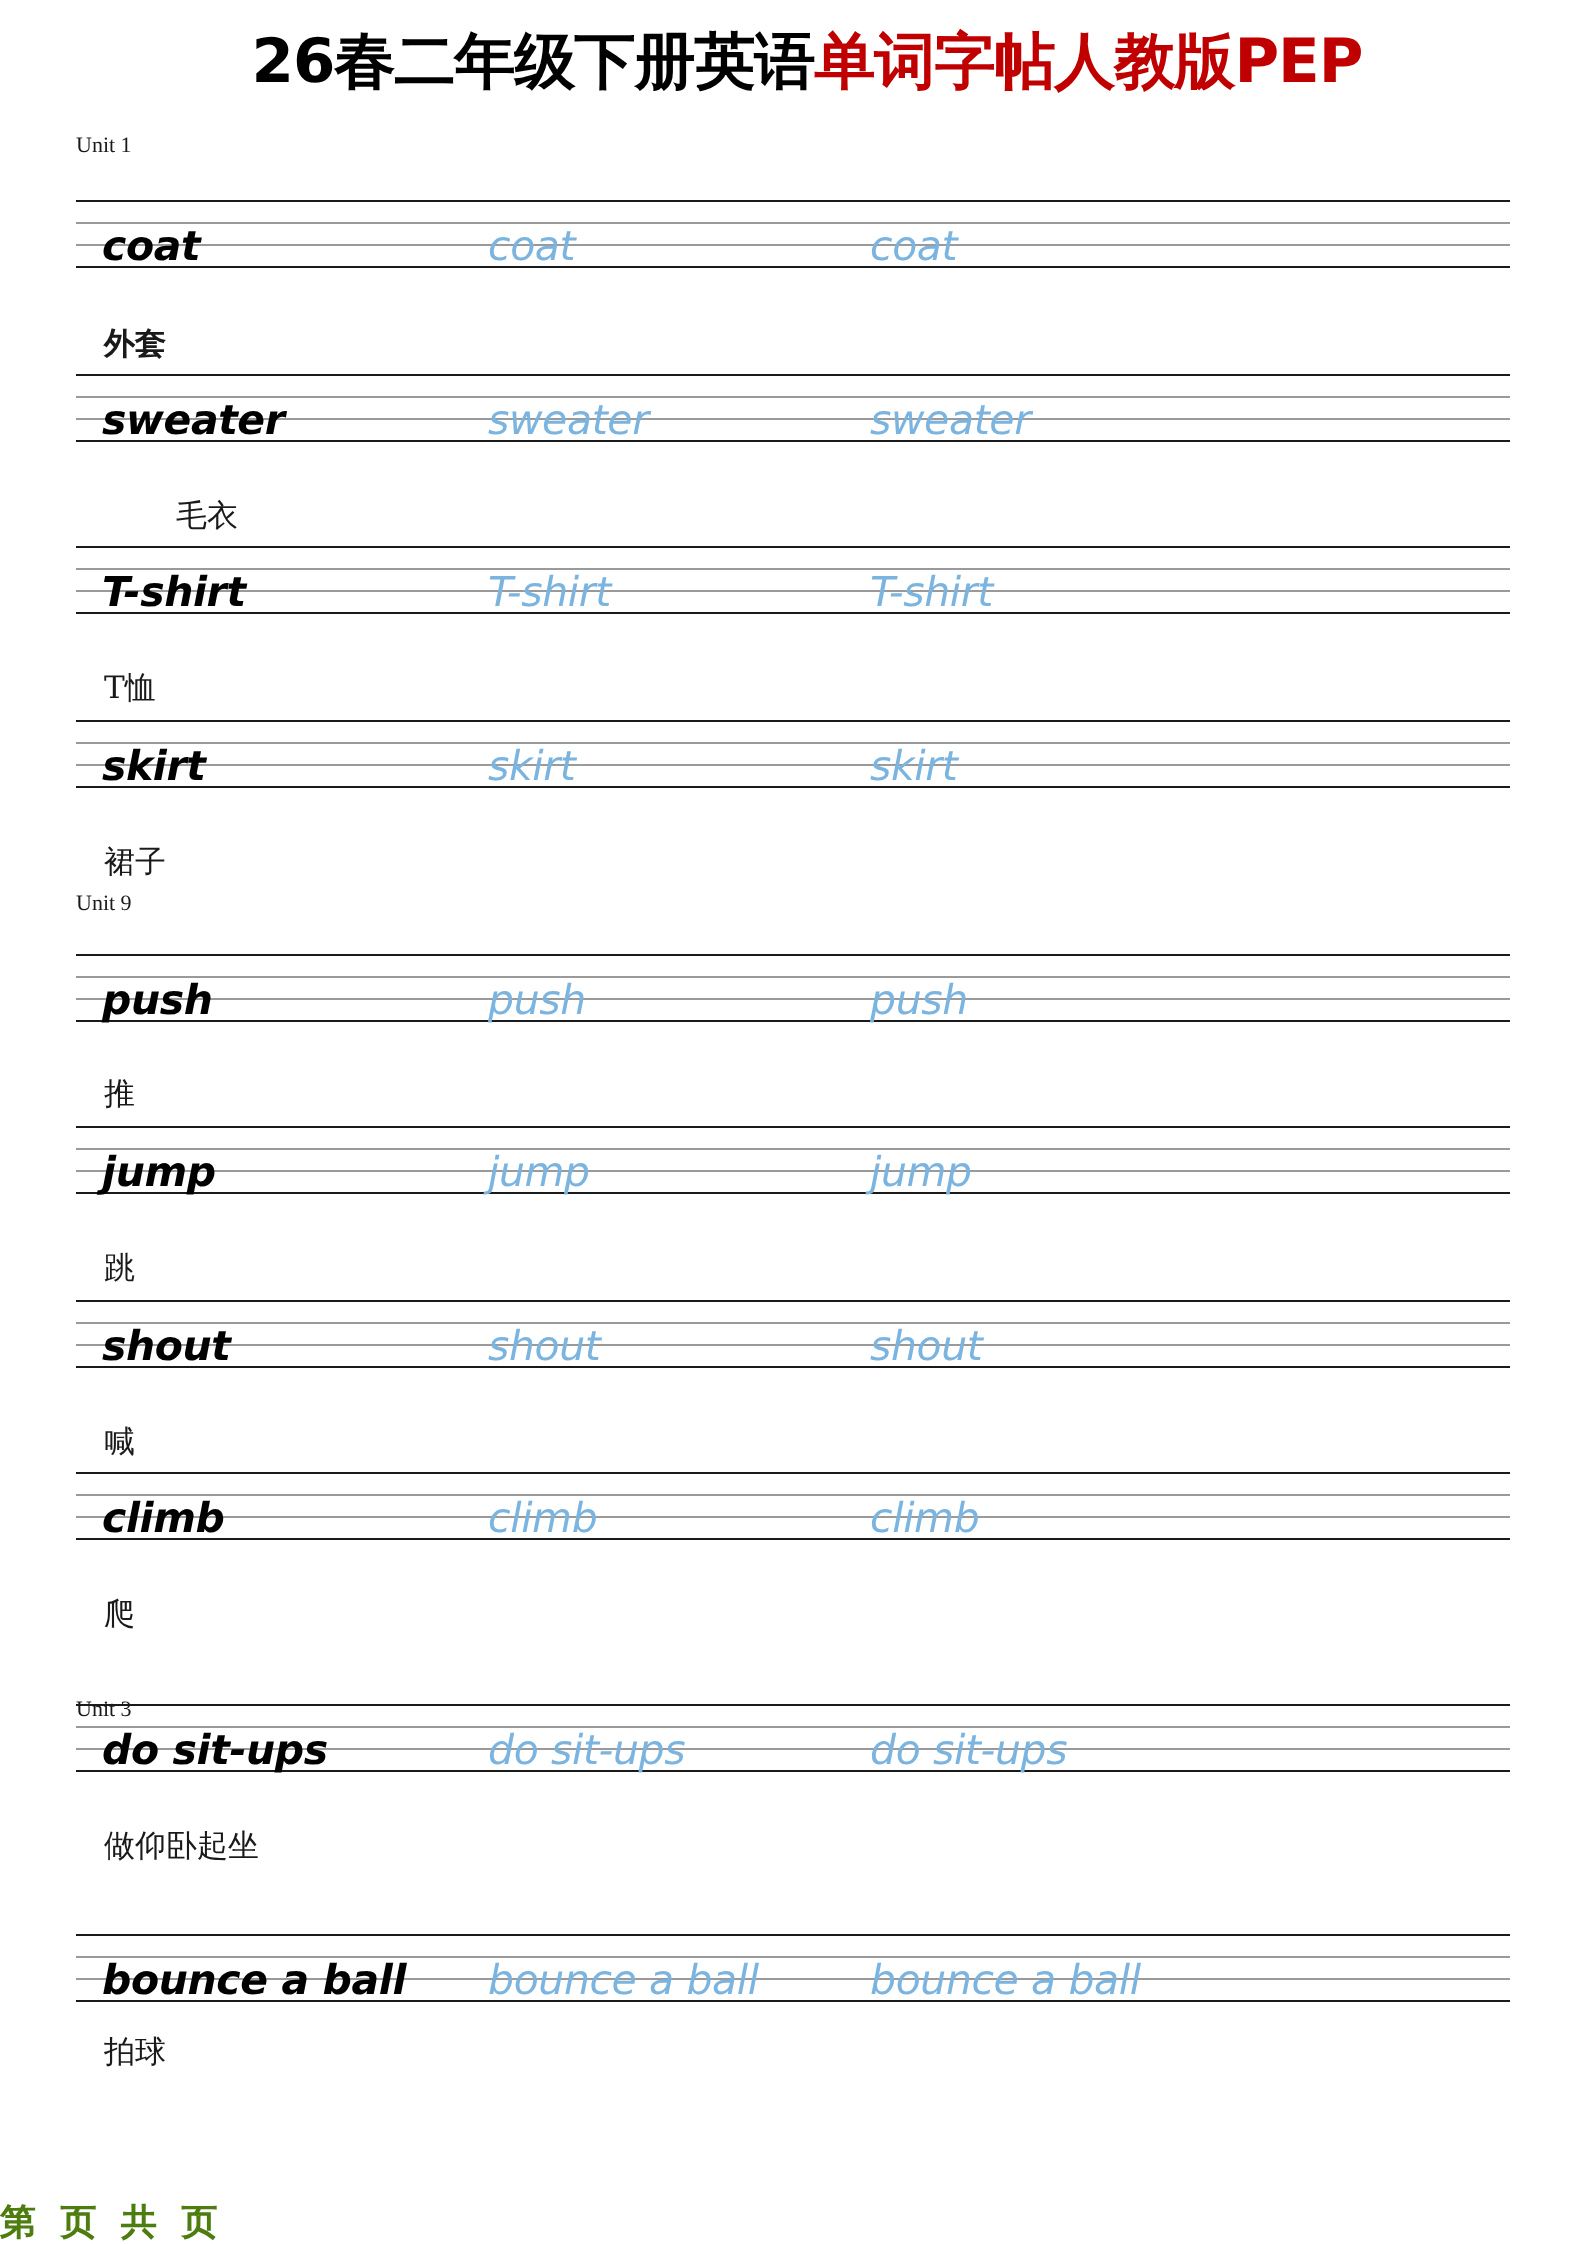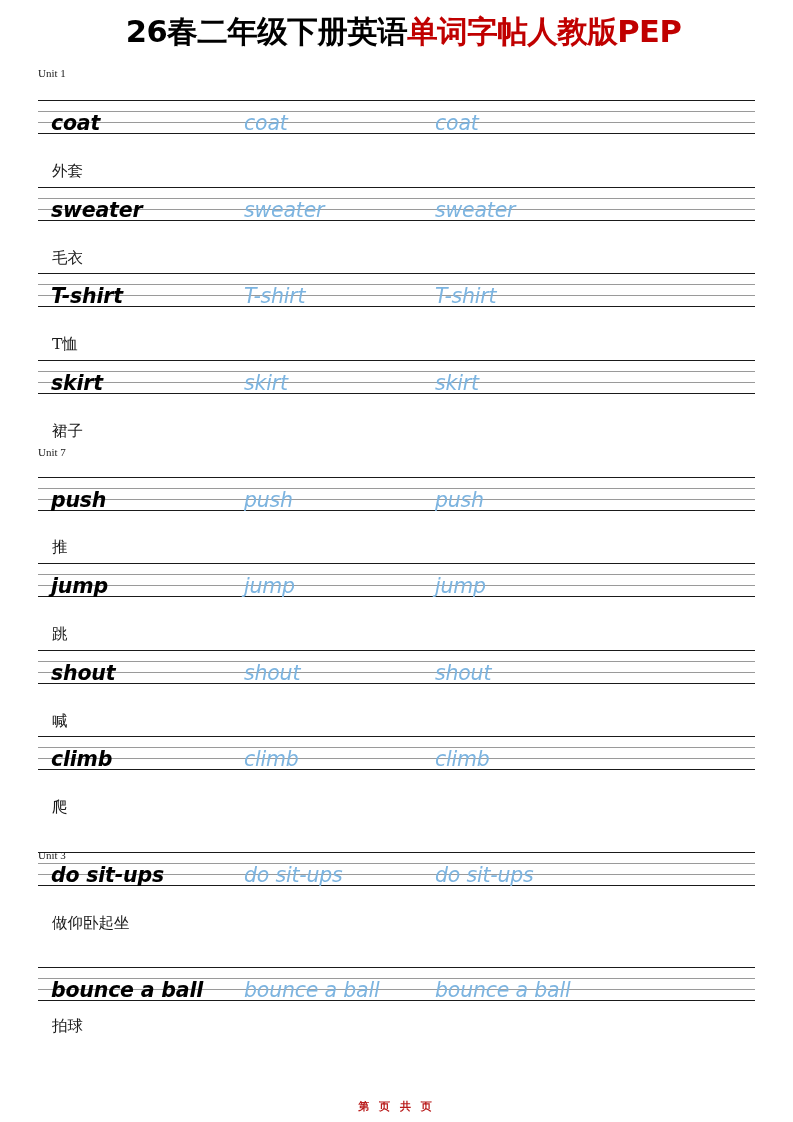--- a/index.html
+++ b/index.html
@@ -106,25 +106,24 @@
     font-family: "DejaVu Sans", "Liberation Sans", sans-serif;
     font-size: 13.5px;
     color: #8d8d8d;
     white-space: nowrap;
   }
   .footer-pages {
     position: absolute;
     left: 0;
     top: 1099px;
     width: 793px;
-    text-align: center;
     font-family: "DejaVu Sans", "Liberation Sans", sans-serif;
     font-weight: bold;
-    font-size: 11px;
-    color: #b91c1c;
+    font-size: 18px;
+    color: #4d7c0f;
     letter-spacing: 3px;
     white-space: nowrap;
   }
 </style>
 </head>
 <body>
 
 <div class="page">
 
   <div class="title">
@@ -135,52 +134,52 @@
       <div class="unit-label" style="top: 68px;">Unit 1</div>
       <div class="ruled" style="top: 100px;">
         <div class="rl top"></div>
         <div class="rl mid1"></div>
         <div class="rl mid2"></div>
         <div class="rl bottom"></div>
         <div class="word c0">coat</div>
         <div class="word c1">coat</div>
         <div class="word c2">coat</div>
       </div>
-      <div class="meaning" style="top: 164px;">外套</div>
+      <div class="meaning" style="top: 164px; font-weight: bold;">外套</div>
       <div class="ruled" style="top: 187px;">
         <div class="rl top"></div>
         <div class="rl mid1"></div>
         <div class="rl mid2"></div>
         <div class="rl bottom"></div>
         <div class="word c0">sweater</div>
         <div class="word c1">sweater</div>
         <div class="word c2">sweater</div>
       </div>
-      <div class="meaning" style="top: 251px;">毛衣</div>
+      <div class="meaning" style="top: 251px; margin-left: 36px;">毛衣</div>
       <div class="ruled" style="top: 273px;">
         <div class="rl top"></div>
         <div class="rl mid1"></div>
         <div class="rl mid2"></div>
         <div class="rl bottom"></div>
         <div class="word c0">T-shirt</div>
         <div class="word c1">T-shirt</div>
         <div class="word c2">T-shirt</div>
       </div>
       <div class="meaning" style="top: 337px;">T恤</div>
       <div class="ruled" style="top: 360px;">
         <div class="rl top"></div>
         <div class="rl mid1"></div>
         <div class="rl mid2"></div>
         <div class="rl bottom"></div>
         <div class="word c0">skirt</div>
         <div class="word c1">skirt</div>
         <div class="word c2">skirt</div>
       </div>
       <div class="meaning" style="top: 424px;">裙子</div>
-      <div class="unit-label" style="top: 447px;">Unit 7</div>
+      <div class="unit-label" style="top: 447px;">Unit 9</div>
       <div class="ruled" style="top: 477px;">
         <div class="rl top"></div>
         <div class="rl mid1"></div>
         <div class="rl mid2"></div>
         <div class="rl bottom"></div>
         <div class="word c0">push</div>
         <div class="word c1">push</div>
         <div class="word c2">push</div>
       </div>
       <div class="meaning" style="top: 540px;">推</div>

